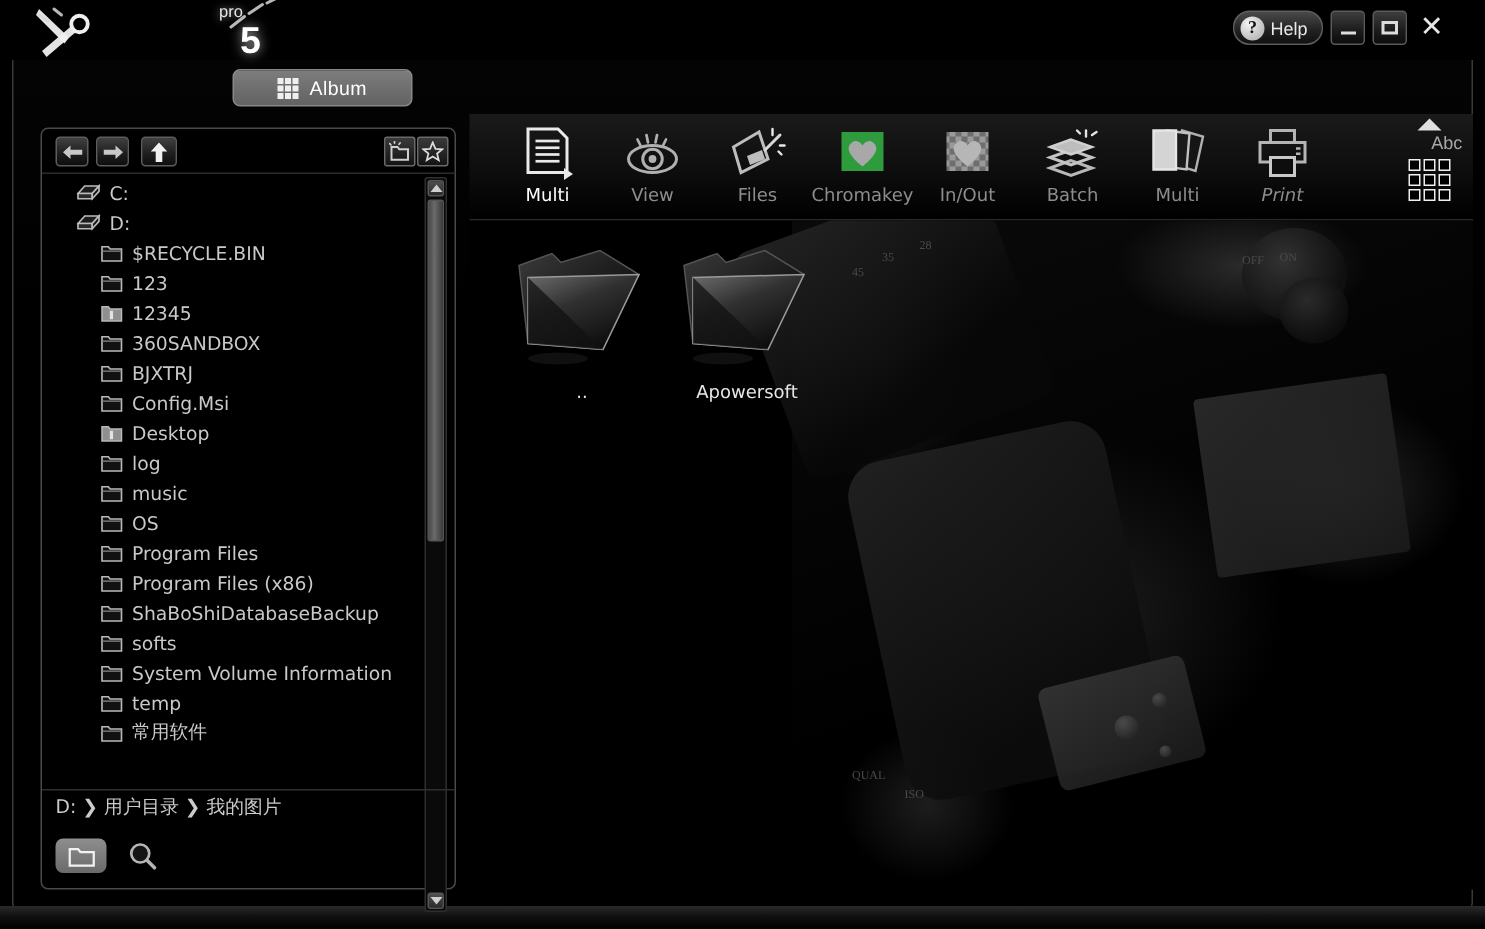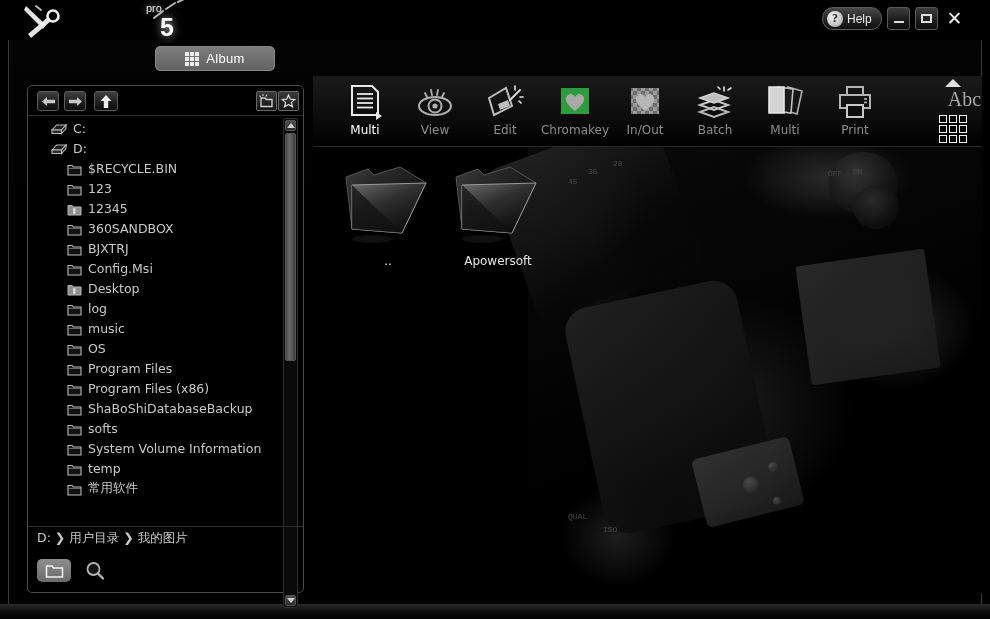--- a/index.html
+++ b/index.html
@@ -220,22 +220,22 @@
   .tb-lbl.active{ color:#ffffff; }
 
   .tb-right{
     position:absolute; right:4px; top:0px; width:50px; height:71px;
     display:flex;flex-direction:column;align-items:center; cursor:pointer;
   }
   .tri-up-sm{
     width:0;height:0;border-left:8px solid transparent;border-right:8px solid transparent;
     border-bottom:8px solid #e0e0e0; margin-top:3px;
   }
-  .abc{ font-size:20px;color:#a8a8a8; margin-top:1px;
-      font-family:Liberation Serif, serif;margin-left:23px;}
+  .abc{ font-size:12px;color:#a8a8a8; margin-top:1px;
+      font-family:Liberation Sans, sans-serif;margin-left:23px;}
   .grid-big{
     margin-top:4px;
     display:grid;grid-template-columns:repeat(3,8px);grid-template-rows:repeat(3,8px);
     gap:2px;
   }
   .grid-big i{ display:block;width:8px;height:8px;border:1.5px solid #f0f0f0;background:#000;}
 
   
   .content{
     position:absolute; left:313px; top:147px; width:669px; height:446px;
@@ -280,21 +280,21 @@
     position:absolute; left:170px; top:300px; width:100px;height:70px;
     background:linear-gradient(160deg,#3a3a3a,#1e1e1e);
     border-radius:6px; transform:rotate(-14deg); opacity:.8;
   }
   .cam-dot{
     position:absolute; width:16px;height:16px;border-radius:50%;
     background:radial-gradient(circle at 35% 30%,#4a4a4a,#1a1a1a);
   }
   .cam-txt{
     position:absolute; color:#4a4a4a; font-size:8px;
-    font-family:Liberation Mono, monospace;
+    font-family:Liberation Serif, serif;
   }
 
   
   .thumbs{
     position:absolute; left:0; top:0; width:669px; height:446px;
   }
   .thumb{
     position:absolute; width:110px; height:130px;
     display:flex; flex-direction:column; align-items:center;
     cursor:pointer;
@@ -614,21 +614,21 @@
               <g stroke="#d8d8d8" stroke-width="2" stroke-linecap="round">
                 <line x1="24" y1="16" x2="34" y2="6"></line>
               </g>
               <g stroke="#e8e8e8" stroke-width="1.6" stroke-linecap="round">
                 <line x1="29" y1="2" x2="29" y2="6"></line>
                 <line x1="34" y1="13" x2="37" y2="13"></line>
                 <line x1="33" y1="17" x2="35" y2="19"></line>
               </g>
             </svg>
           </div>
-          <div class="tb-lbl">Edit</div>
+          <div class="tb-lbl">Files</div>
         </div>
         <div class="tb-item" style="left: 222px;">
           <div class="tb-ico">
             <svg width="32" height="30" viewBox="0 0 32 30">
               <rect x="2" y="1" width="28" height="26" fill="#2e9b3c"></rect>
               <path d="M16 24 C6 16 5 11 9 8 C12 5.6 15 8 16 10 C17 8 20 5.6 23 8 C27 11 26 16 16 24 Z" fill="#a8a8a8"></path>
             </svg>
           </div>
           <div class="tb-lbl">Chromakey</div>
         </div>
@@ -666,21 +666,21 @@
         <div class="tb-item" style="left: 432px; text-decoration: underline;">
           <div class="tb-ico">
             <svg width="38" height="36" viewBox="0 0 38 36">
               <path d="M22 3 L36 7 L31 30 L18 26 Z" fill="#151515" stroke="#b0b0b0" stroke-width="1.6"></path>
               <path d="M12 3 L27 5 L25 29 L10 27 Z" fill="#1a1a1a" stroke="#c0c0c0" stroke-width="1.6"></path>
               <path d="M3 3 L18 3 L18 29 L3 29 Z" fill="#d4d4d4" stroke="#e6e6e6" stroke-width="1.6"></path>
             </svg>
           </div>
           <div class="tb-lbl">Multi</div>
         </div>
-        <div class="tb-item" style="left: 502px;">
+        <div class="tb-item" style="left: 502px; font-style: italic;">
           <div class="tb-ico">
             <svg width="38" height="34" viewBox="0 0 38 34">
               <path d="M11 2 L27 2 L27 10 L11 10 Z" fill="none" stroke="#b4b4b4" stroke-width="2"></path>
               <path d="M4 10 L34 10 L34 23 L4 23 Z" fill="none" stroke="#b4b4b4" stroke-width="2"></path>
               <path d="M11 20 L27 20 L27 32 L11 32 Z" fill="#0d0d0d" stroke="#c8c8c8" stroke-width="2"></path>
               <g stroke="#b4b4b4" stroke-width="1.6">
                 <line x1="28" y1="14" x2="31" y2="14"></line>
                 <line x1="28" y1="17.5" x2="31" y2="17.5"></line>
               </g>
             </svg>

